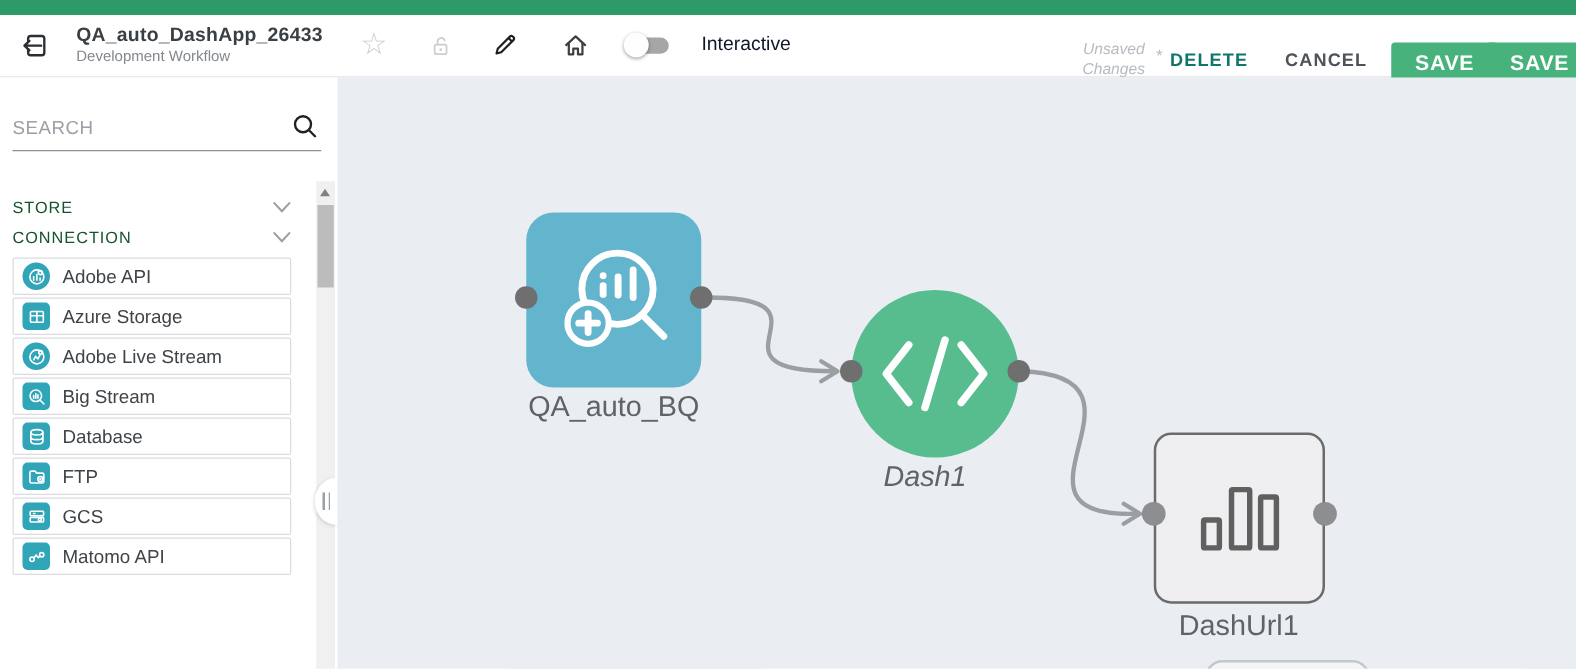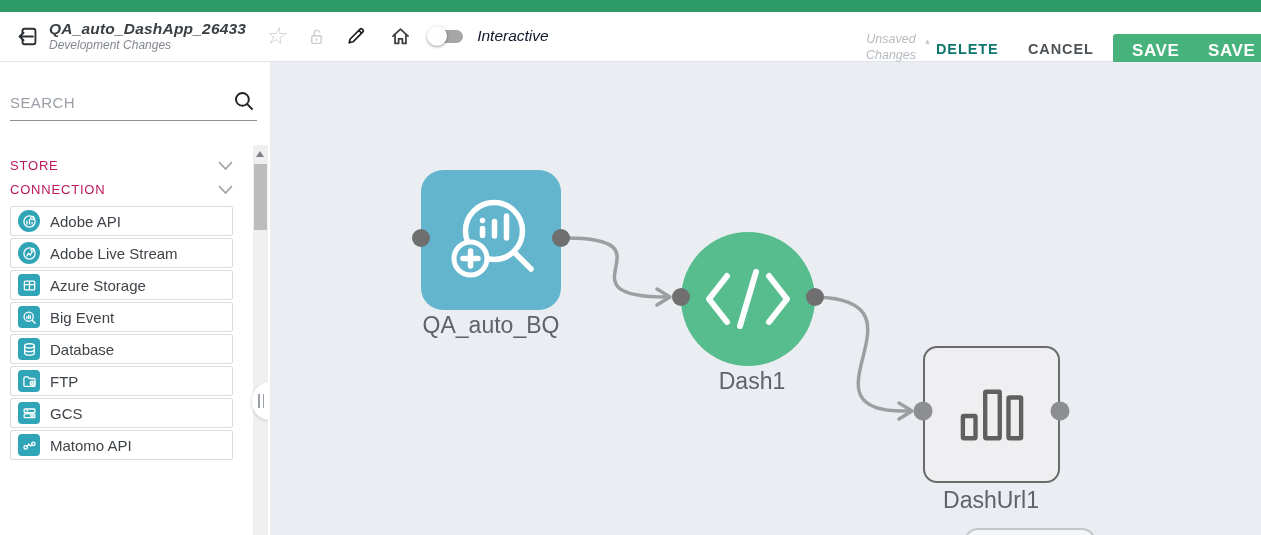--- a/index.html
+++ b/index.html
@@ -3,21 +3,21 @@
 <meta charset="utf-8">
 <style>
   * { margin:0; padding:0; box-sizing:border-box; }
   html,body { width:1261px; height:535px; overflow:hidden; }
   body { font-family:"Liberation Sans", sans-serif; background:#fff; position:relative; }
 
   
   .brand-strip { position:absolute; left:0; top:0; width:1261px; height:12px; background:#2e9a68; }
   .header { position:absolute; left:0; top:12px; width:1261px; height:50px; background:#fff;
             border-bottom:1px solid #e2e4e8; display:flex; align-items:center; padding-left:14px; }
-  .hdr-left { display:flex; align-items:center; gap:0;font-style:italic; }
+  .hdr-left { display:flex; align-items:center; gap:12px; }
   .back-btn { width:26px; height:26px; display:flex; align-items:center; justify-content:center; cursor:pointer; }
   .title-block { margin-left:9px; line-height:1.15; }
   .app-title { font-size:15.5px; font-weight:700; color:#3a3f44; letter-spacing:.2px; }
   .app-subtitle { font-size:12px; color:#83888e; margin-top:1px; }
   .hdr-icon { display:flex; align-items:center; justify-content:center; width:26px; height:26px; cursor:pointer; }
   .star-icon { margin-left:16px; font-size:24px; color:#c9ccd0; line-height:22px; }
   .lock-icon { margin-left:15px; }
   .pencil-icon { margin-left:14px; }
   .home-icon { margin-left:18px; }
   .toggle { margin-left:16px; position:relative; width:36px; height:22px; cursor:pointer; }
@@ -43,21 +43,21 @@
   .search-wrap { position:relative; margin:28px 0 0 10px; width:247px; }
   .search-input { width:247px; border:none; outline:none; border-bottom:1px solid #8d9196;
                   font-family:"Liberation Sans", sans-serif; font-size:15px; letter-spacing:.4px;
                   color:#3c4043; padding:4px 26px 9px 0; background:transparent; }
   .search-input::placeholder { color:#9aa0a6; }
   .search-icon { position:absolute; right:2px; top:0; }
   .section-hdr { display:flex; align-items:center; justify-content:space-between;
                  width:223px; margin-left:10px; cursor:pointer; }
   .section-hdr.first { margin-top:37px; }
   .section-hdr.later { margin-top:9px; margin-bottom:9px; }
-  .section-label { font-size:13px; color:#be185d; letter-spacing:.8px; }
+  .section-label { font-size:13px; color:#14532d; letter-spacing:.8px; }
   .palette { margin-top:9px; }
   .item { width:223px; height:30px; margin:0 0 2px 10px; border:1px solid #dadce1; border-radius:2px;
           background:#fff; display:flex; align-items:center; padding-left:7px; gap:10px; cursor:grab; }
   .ic { width:22px; height:22px; border-radius:4px; display:flex; align-items:center; justify-content:center; flex:0 0 22px; }
   .ic.store { background:#7d3f9d; }
   .ic.conn { background:#31a5b8; }
   .ic.round { border-radius:50%; }
   .item-label { font-size:15px; color:#3f4449; white-space:nowrap; }
 
   .sb-track { position:absolute; left:253px; top:83px; width:15px; height:390px; background:#f0f0f0; }
@@ -77,42 +77,42 @@
   .port { fill:#6f6f70; }
   .port.mid { fill:#8d8e90; }
 
   .node { position:absolute; display:flex; align-items:center; justify-content:center; z-index:2; cursor:pointer; }
   .node-bq { left:151px; top:108px; width:140px; height:140px; border-radius:22px; background:#63b5cd; }
   .node-dash1 { left:411px; top:170px; width:134px; height:134px; border-radius:50%; background:#57bd8e; }
   .node-dashurl { left:653px; top:284px; width:137px; height:137px; border-radius:14px;
                   background:#efeff1; border:2px solid #6b6b6b; }
   .node-label { position:absolute; z-index:2; font-size:23px; color:#5f6368; text-align:center; white-space:nowrap; }
   .lbl-bq { left:71px; top:250px; width:300px; }
-  .lbl-dash1 { left:332px; top:306px; width:300px; }
+  .lbl-dash1 { left:320px; top:306px; width:300px;font-style:italic; }
   .lbl-dashurl { left:571px; top:425px; width:300px; }
 
   .ghost-node { position:absolute; left:694px; top:466px; width:132px; height:40px; border:2px solid #c3c7cc;
                 border-radius:14px; background:#f4f5f7; z-index:1; }
 </style>
 </head>
 <body>
 
 <div class="brand-strip"></div>
 
 <div class="header">
   <div class="hdr-left">
     <div class="back-btn">
       <svg width="23" height="23" viewBox="0 0 22 22" fill="none" stroke="#2b2f33" stroke-width="1.8">
         <path d="M6.2 8.2 V5.6 Q6.2 3.6 8.2 3.6 H16.6 Q18.6 3.6 18.6 5.6 V16.4 Q18.6 18.4 16.6 18.4 H8.2 Q6.2 18.4 6.2 16.4 V13.8" stroke-linecap="round"></path>
         <path d="M16.2 11 H3.6 M7.2 7.4 L3.4 11 L7.2 14.6" stroke-linecap="round" stroke-linejoin="round"></path>
       </svg>
     </div>
     <div class="title-block">
       <div class="app-title">QA_auto_DashApp_26433</div>
-      <div class="app-subtitle">Development Changes</div>
+      <div class="app-subtitle">Development Workflow</div>
     </div>
     <div class="hdr-icon star-icon">☆</div>
     <div class="hdr-icon lock-icon">
       <svg width="19" height="19" viewBox="0 0 20 20" fill="none" stroke="#cbced2" stroke-width="1.5">
         <rect x="5" y="9.2" width="10" height="8" rx="1.4"></rect>
         <path d="M7.4 9 V6.4 A3.1 3.1 0 0 1 13.4 5.6" stroke-linecap="round"></path>
         <rect x="9.1" y="12.2" width="1.9" height="2.4" rx="0.4" fill="#cbced2" stroke="none"></rect>
       </svg>
     </div>
     <div class="hdr-icon pencil-icon">
@@ -174,47 +174,47 @@
       <span class="ic conn round">
         <svg width="15" height="15" viewBox="0 0 14 14" fill="none" stroke="#fff" stroke-width="1.2">
           <circle cx="7" cy="7" r="5.2"></circle>
           <path d="M4.6 9.8 V6.4 M7 9.8 V4.6 M9.4 9.8 V7.4"></path>
           <circle cx="9.6" cy="3.8" r="1.5"></circle>
         </svg>
       </span>
       <span class="item-label">Adobe API</span>
     </div>
     <div class="item">
+      <span class="ic conn">
+        <svg width="15" height="15" viewBox="0 0 14 14" fill="none" stroke="#fff" stroke-width="1.2">
+          <rect x="2.2" y="3" width="9.6" height="8" rx="0.8"></rect>
+          <path d="M2.2 6.2 H11.8 M7 3 V11"></path>
+        </svg>
+      </span>
+      <span class="item-label">Azure Storage</span>
+    </div>
+    <div class="item">
       <span class="ic conn round">
         <svg width="15" height="15" viewBox="0 0 14 14" fill="none" stroke="#fff" stroke-width="1.2">
           <circle cx="7" cy="7" r="5.2"></circle>
           <path d="M4.4 9.6 L6 6.8 L7.8 8.4 L9.8 4.8"></path>
           <circle cx="9.8" cy="3.6" r="1.4"></circle>
         </svg>
       </span>
       <span class="item-label">Adobe Live Stream</span>
     </div>
     <div class="item">
       <span class="ic conn">
-        <svg width="15" height="15" viewBox="0 0 14 14" fill="none" stroke="#fff" stroke-width="1.2">
-          <rect x="2.2" y="3" width="9.6" height="8" rx="0.8"></rect>
-          <path d="M2.2 6.2 H11.8 M7 3 V11"></path>
-        </svg>
-      </span>
-      <span class="item-label">Azure Storage</span>
-    </div>
-    <div class="item">
-      <span class="ic conn">
         <svg width="15" height="15" viewBox="0 0 14 14" fill="none" stroke="#fff" stroke-width="1.2" stroke-linecap="round">
           <circle cx="6.2" cy="6.2" r="4.3"></circle>
           <path d="M9.5 9.5 L12.3 12.3"></path>
           <path d="M4.6 6 V8 M6.2 4.6 V8 M7.8 5.4 V8"></path>
         </svg>
       </span>
-      <span class="item-label">Big Event</span>
+      <span class="item-label">Big Stream</span>
     </div>
     <div class="item">
       <span class="ic conn">
         <svg width="15" height="15" viewBox="0 0 14 14" fill="none" stroke="#fff" stroke-width="1.25">
           <ellipse cx="7" cy="3.6" rx="4.5" ry="2"></ellipse>
           <path d="M2.5 3.6 V10.3 C2.5 11.4 4.5 12.3 7 12.3 S11.5 11.4 11.5 10.3 V3.6 M2.5 7 C2.5 8.1 4.5 9 7 9 S11.5 8.1 11.5 7"></path>
         </svg>
       </span>
       <span class="item-label">Database</span>
     </div>

